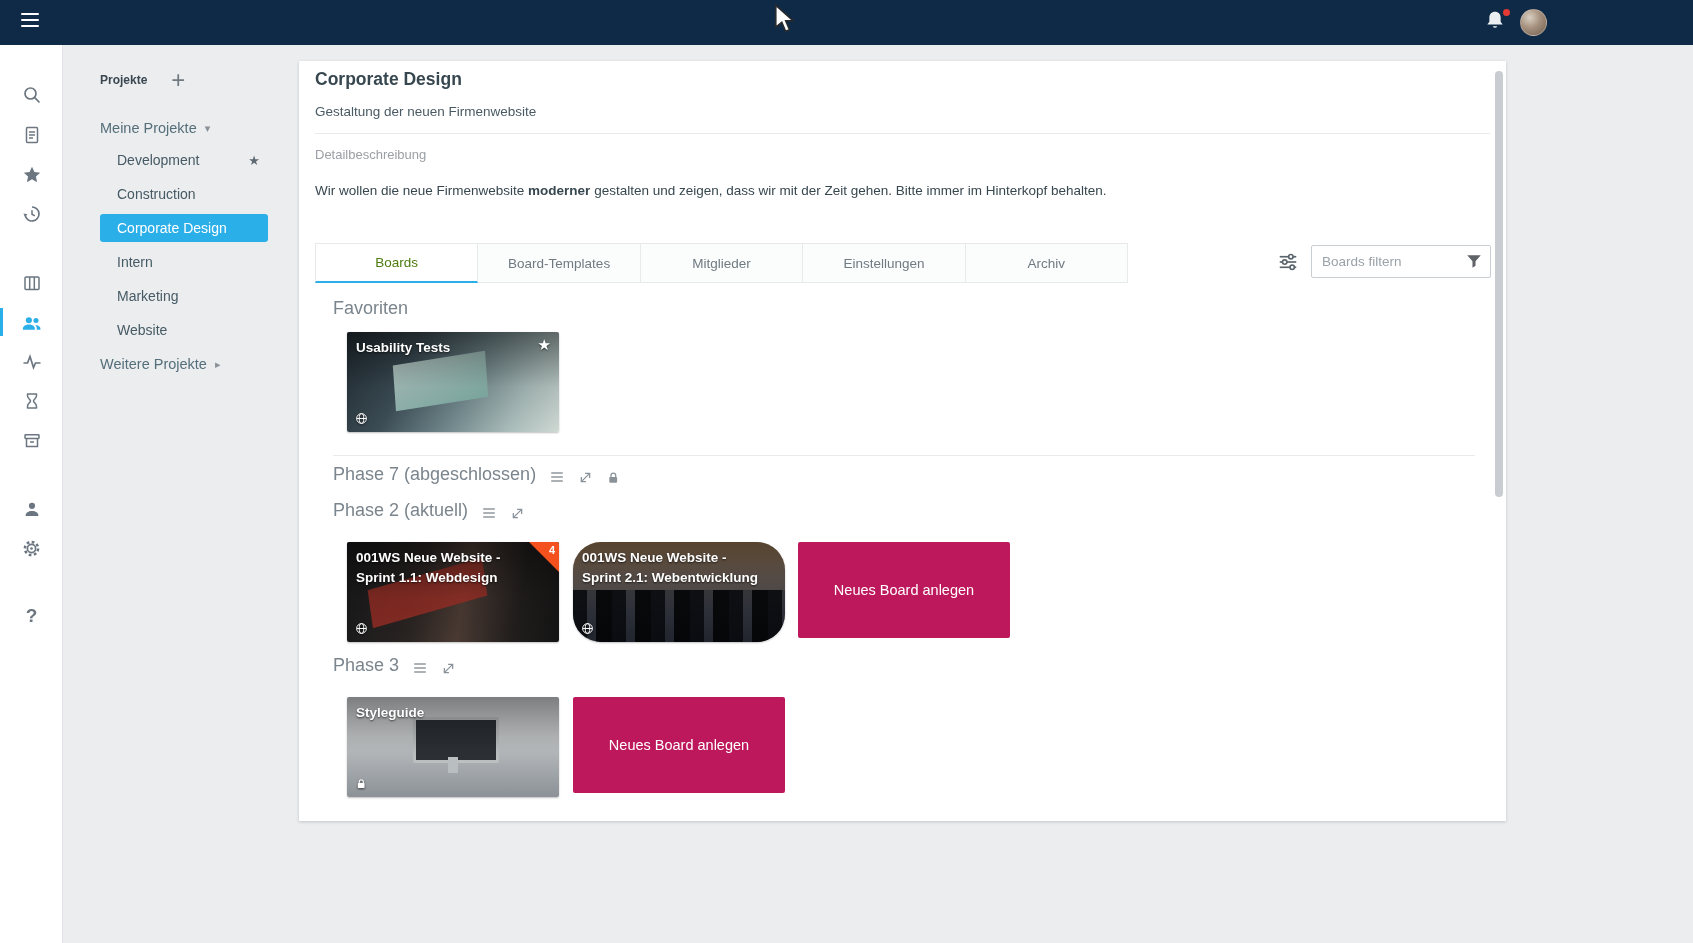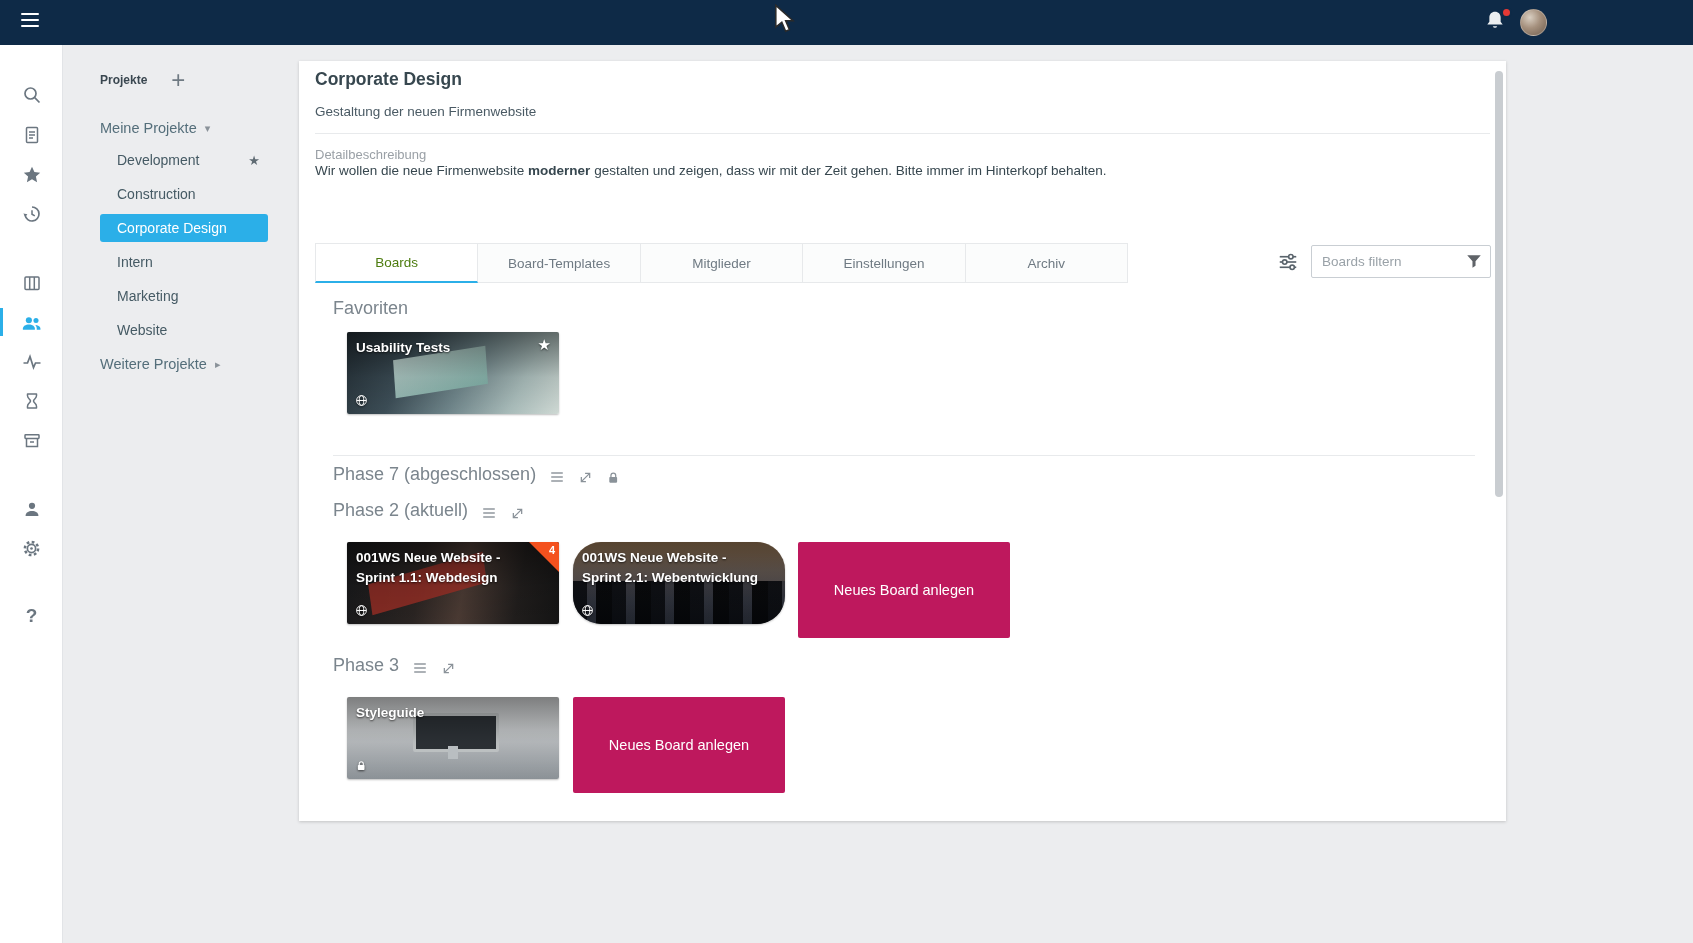--- a/index.html
+++ b/index.html
@@ -38,40 +38,40 @@
 
   
   .card { position:absolute; left:299px; top:61px; width:1207px; height:760px; background:#fff;
           box-shadow:0 1px 3px rgba(0,0,0,.18); overflow:hidden; }
   .m-title    { position:absolute; left:16px; top:8px;  font-size:17.5px; font-weight:700; color:#37474f; }
   .m-subtitle { position:absolute; left:16px; top:43px; font-size:13.5px; color:#4a5a64; }
   .divider    { position:absolute; left:16px; right:16px; height:1px; background:#e8eaec; }
   .div1 { top:72px; }
   .div2 { top:394px; left:34px; right:31px; }
   .m-detail-label { position:absolute; left:16px; top:86px;  font-size:13px; color:#9aa0a6; }
-  .m-detail-text  { position:absolute; left:16px; top:102px; font-size:13.5px; color:#37474f; width:1100px; }
+  .m-detail-text  { position:absolute; left:16px; top:122px; font-size:13.5px; color:#37474f; width:1100px; }
 
   .tabs { position:absolute; left:16px; top:182px; width:813px; height:40px; display:flex; }
   .tab { flex:1; display:flex; align-items:center; justify-content:center; font-size:13.5px; color:#6f7a83;
          background:#fbfcfc; border:1px solid #e7e9eb; border-left:none; cursor:pointer; }
   .tab:first-child { border-left:1px solid #e7e9eb; }
   .tab.active { background:#fff; color:#4d7c0f; border-bottom:2px solid #2bafe8; }
 
   .tune-btn { position:absolute; left:978px; top:190px; width:24px; height:24px; cursor:pointer; }
   .filter-input { position:absolute; left:1012px; top:184px; width:180px; height:33px; border:1px solid #c9ced3;
                   border-radius:2px; padding:0 34px 0 10px; font-family:"Liberation Sans",sans-serif;
                   font-size:13.5px; color:#3c4852; background:#fff; outline:none; }
   .filter-input::placeholder { color:#9aa2a8; }
   .funnel-btn { position:absolute; left:1166px; top:191px; width:20px; height:20px; cursor:pointer; }
 
   .sec-header { position:absolute; left:34px; height:22px; display:flex; align-items:flex-end; gap:13px;
                 font-size:18px; color:#7b858d; }
   .sec-header .hicon { cursor:pointer; display:flex; align-items:center; }
 
-  .board-card { position:absolute; width:212px; height:82px; border-radius:2px; overflow:hidden;
+  .board-card { position:absolute; width:212px; height:100px; border-radius:2px; overflow:hidden;
                 cursor:pointer; box-shadow:0 1px 2px rgba(0,0,0,.25); }
   .board-card .shade { position:absolute; inset:0; background:linear-gradient(180deg, rgba(0,0,0,.45) 0%, rgba(0,0,0,.08) 55%, rgba(0,0,0,0) 100%); }
   .board-title { position:absolute; top:6px; left:9px; right:26px; color:#fff; font-weight:700; font-size:13.5px;
                  line-height:20px; text-shadow:0 1px 2px rgba(0,0,0,.65); }
   .board-globe, .board-lock { position:absolute; bottom:7px; left:8px; filter:drop-shadow(0 1px 1px rgba(0,0,0,.6)); }
   .board-star { position:absolute; top:4px; right:8px; color:#fff; font-size:15px; text-shadow:0 1px 2px rgba(0,0,0,.6); cursor:pointer; }
 
   .bg-usability { background:linear-gradient(115deg,#232e35 0%,#3c4d56 30%,#6e8489 55%,#a9bcba 80%,#cfd9d4 100%); }
   .bg-usability::before { content:""; position:absolute; left:22%; top:26%; width:44%; height:46%;
                           background:linear-gradient(160deg,#d9efe8,#7fb3a8); transform:rotate(-4deg) skewY(-5deg); opacity:.8; }

